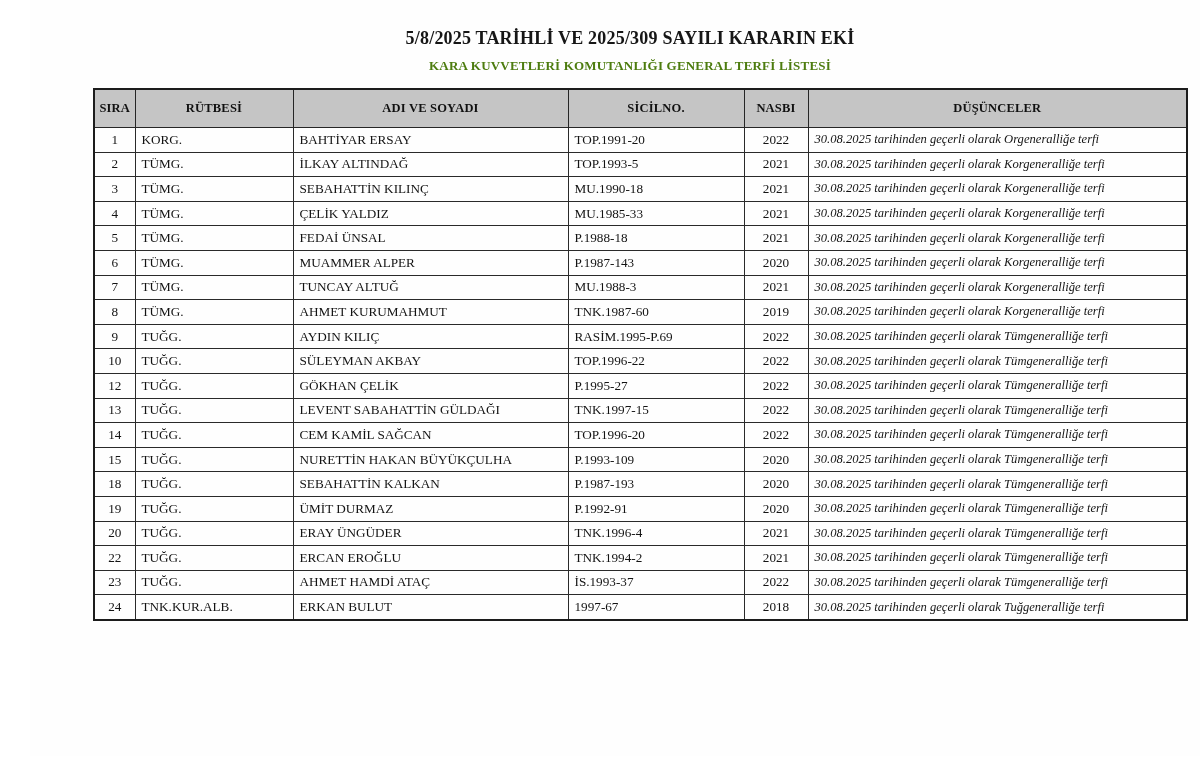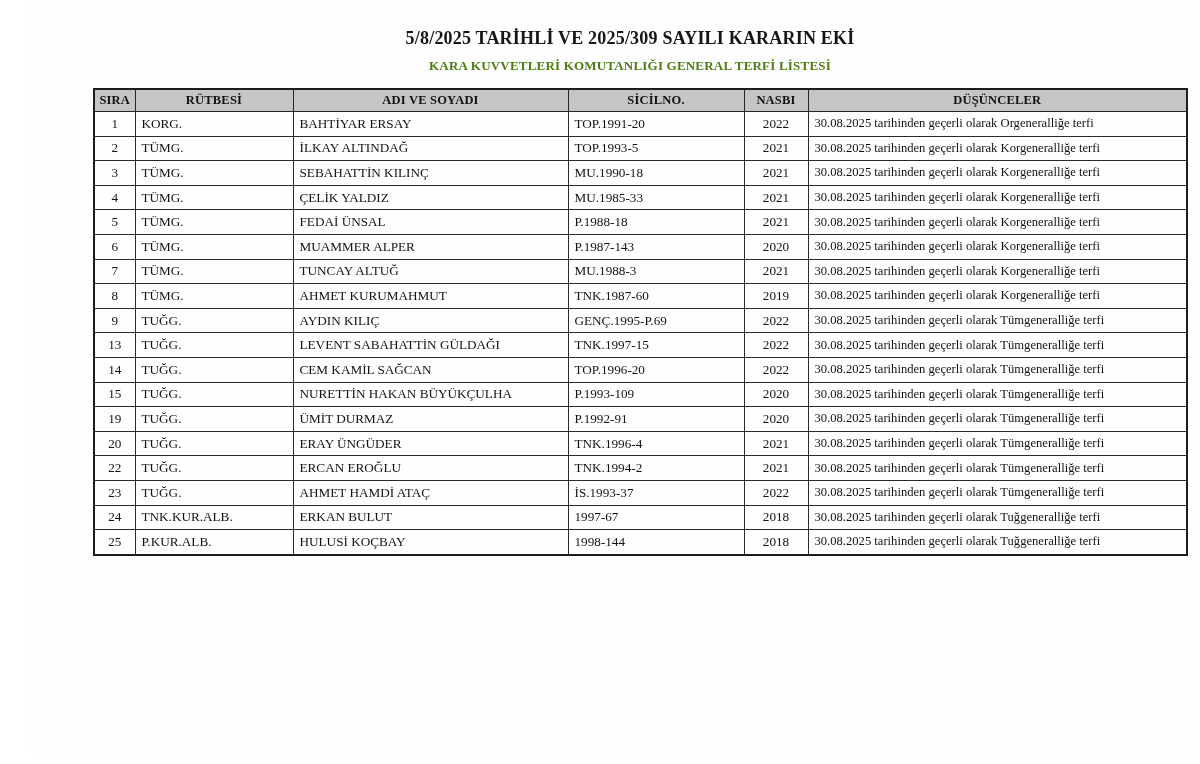--- a/index.html
+++ b/index.html
@@ -49,40 +49,41 @@
   .roster col.c-nasbi { width: 64px;  }
   .roster col.c-dusun { width: auto;  }
   .roster th {
     background: #c5c5c5;
     border: 1px solid #262626;
     height: 21px;
     font-size: 12.5px;
     font-weight: bold;
     text-align: center;
     letter-spacing: 0.2px;
-    padding: 0 2px;
+    padding: 8px 2px;
     color: #111;
   }
   .roster td {
     border: 1px solid #2a2a2a;
     height: 23.6px;
     font-size: 13.2px;
     padding: 0 4px 0 6px;
     white-space: nowrap;
     overflow: hidden;
     color: #131313;
     vertical-align: middle;
     text-align: left;
   }
   .roster td.c-center {
     text-align: center;
     padding: 0 2px;
   }
   .roster td.c-small {
     font-size: 12.6px;
+    font-style: italic;
   }
 </style>
 </head>
 <body>
 
 <div class="page">
 
   <div class="title">5/8/2025 TARİHLİ VE 2025/309 SAYILI KARARIN EKİ</div>
 
   <div class="subtitle">KARA KUVVETLERİ KOMUTANLIĞI GENERAL TERFİ LİSTESİ</div>
@@ -168,21 +169,37 @@
           <td>TÜMG.</td>
           <td>AHMET KURUMAHMUT</td>
           <td>TNK.1987-60</td>
           <td class="c-center">2019</td>
           <td class="c-small">30.08.2025 tarihinden geçerli olarak Korgeneralliğe terfi</td>
         </tr>
         <tr>
           <td class="c-center">9</td>
           <td>TUĞG.</td>
           <td>AYDIN KILIÇ</td>
-          <td>GENÇ.1995-P.69</td>
+          <td>RASİM.1995-P.69</td>
+          <td class="c-center">2022</td>
+          <td class="c-small">30.08.2025 tarihinden geçerli olarak Tümgeneralliğe terfi</td>
+        </tr>
+        <tr>
+          <td class="c-center">10</td>
+          <td>TUĞG.</td>
+          <td>SÜLEYMAN AKBAY</td>
+          <td>TOP.1996-22</td>
+          <td class="c-center">2022</td>
+          <td class="c-small">30.08.2025 tarihinden geçerli olarak Tümgeneralliğe terfi</td>
+        </tr>
+        <tr>
+          <td class="c-center">12</td>
+          <td>TUĞG.</td>
+          <td>GÖKHAN ÇELİK</td>
+          <td>P.1995-27</td>
           <td class="c-center">2022</td>
           <td class="c-small">30.08.2025 tarihinden geçerli olarak Tümgeneralliğe terfi</td>
         </tr>
         <tr>
           <td class="c-center">13</td>
           <td>TUĞG.</td>
           <td>LEVENT SABAHATTİN GÜLDAĞI</td>
           <td>TNK.1997-15</td>
           <td class="c-center">2022</td>
           <td class="c-small">30.08.2025 tarihinden geçerli olarak Tümgeneralliğe terfi</td>
@@ -193,20 +210,28 @@
           <td>CEM KAMİL SAĞCAN</td>
           <td>TOP.1996-20</td>
           <td class="c-center">2022</td>
           <td class="c-small">30.08.2025 tarihinden geçerli olarak Tümgeneralliğe terfi</td>
         </tr>
         <tr>
           <td class="c-center">15</td>
           <td>TUĞG.</td>
           <td>NURETTİN HAKAN BÜYÜKÇULHA</td>
           <td>P.1993-109</td>
+          <td class="c-center">2020</td>
+          <td class="c-small">30.08.2025 tarihinden geçerli olarak Tümgeneralliğe terfi</td>
+        </tr>
+        <tr>
+          <td class="c-center">18</td>
+          <td>TUĞG.</td>
+          <td>SEBAHATTİN KALKAN</td>
+          <td>P.1987-193</td>
           <td class="c-center">2020</td>
           <td class="c-small">30.08.2025 tarihinden geçerli olarak Tümgeneralliğe terfi</td>
         </tr>
         <tr>
           <td class="c-center">19</td>
           <td>TUĞG.</td>
           <td>ÜMİT DURMAZ</td>
           <td>P.1992-91</td>
           <td class="c-center">2020</td>
           <td class="c-small">30.08.2025 tarihinden geçerli olarak Tümgeneralliğe terfi</td>
@@ -236,24 +261,16 @@
           <td class="c-small">30.08.2025 tarihinden geçerli olarak Tümgeneralliğe terfi</td>
         </tr>
         <tr>
           <td class="c-center">24</td>
           <td>TNK.KUR.ALB.</td>
           <td>ERKAN BULUT</td>
           <td>1997-67</td>
           <td class="c-center">2018</td>
           <td class="c-small">30.08.2025 tarihinden geçerli olarak Tuğgeneralliğe terfi</td>
         </tr>
-        <tr>
-          <td class="c-center">25</td>
-          <td>P.KUR.ALB.</td>
-          <td>HULUSİ KOÇBAY</td>
-          <td>1998-144</td>
-          <td class="c-center">2018</td>
-          <td class="c-small">30.08.2025 tarihinden geçerli olarak Tuğgeneralliğe terfi</td>
-        </tr>
       </tbody>
   </table>
 
 </div>
 
 </body></html>

